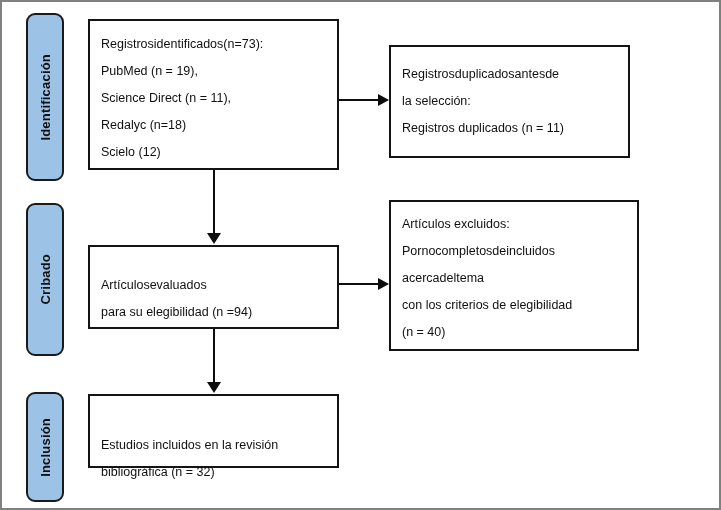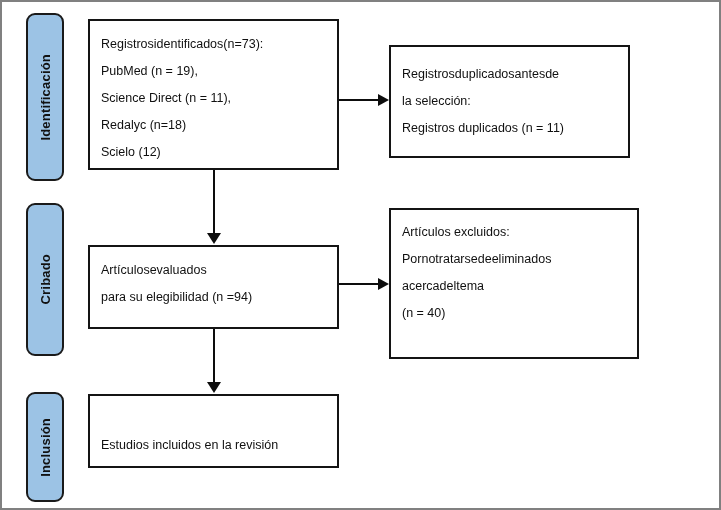--- a/index.html
+++ b/index.html
@@ -121,47 +121,49 @@
     <div class="line justify">
       <span>Registros</span>
       <span>duplicados</span>
       <span>antes</span>
       <span>de</span>
     </div>
     <div class="line">la selección:</div>
     <div class="line">Registros duplicados (n = 11)</div>
   </div>
 
-  <div class="box" style="left:86px; top:243px; width:251px; height:84px; padding-top:10px;">
+  <div class="box" style="left:86px; top:243px; width:251px; height:84px; padding-top:25px;">
     <div class="line justify">
       <span>Artículos</span>
       <span>evaluados</span>
     </div>
     <div class="line">para su elegibilidad (n =94)</div>
   </div>
 
-  <div class="box" style="left:387px; top:206px; width:250px; height:151px; padding-top:9px;">
+  <div class="box" style="left:387px; top:198px; width:250px; height:151px; padding-top:9px;">
     <div class="line">Artículos excluidos:</div>
     <div class="line justify">
       <span>Por</span>
       <span>no</span>
-      <span>tratarse</span>
+      <span>completos</span>
       <span>de</span>
-      <span>eliminados</span>
+      <span>incluidos</span>
     </div>
     <div class="line justify">
       <span>acerca</span>
       <span>del</span>
       <span>tema</span>
     </div>
+    <div class="line">con los criterios de elegibilidad</div>
     <div class="line">(n = 40)</div>
   </div>
 
   <div class="box" style="left:86px; top:392px; width:251px; height:74px; padding-top:36px;">
     <div class="line">Estudios incluidos en la revisión</div>
+    <div class="line">bibliográfica (n = 32)</div>
   </div>
 
   <div class="conn-h" style="left:337px; top:97px; width:40px;"></div>
   <div class="arrow-right" style="left:376px; top:92px;"></div>
 
   <div class="conn-v" style="left:211px; top:168px; height:64px;"></div>
   <div class="arrow-down" style="left:205px; top:231px;"></div>
 
   <div class="conn-h" style="left:337px; top:281px; width:40px;"></div>
   <div class="arrow-right" style="left:376px; top:276px;"></div>

